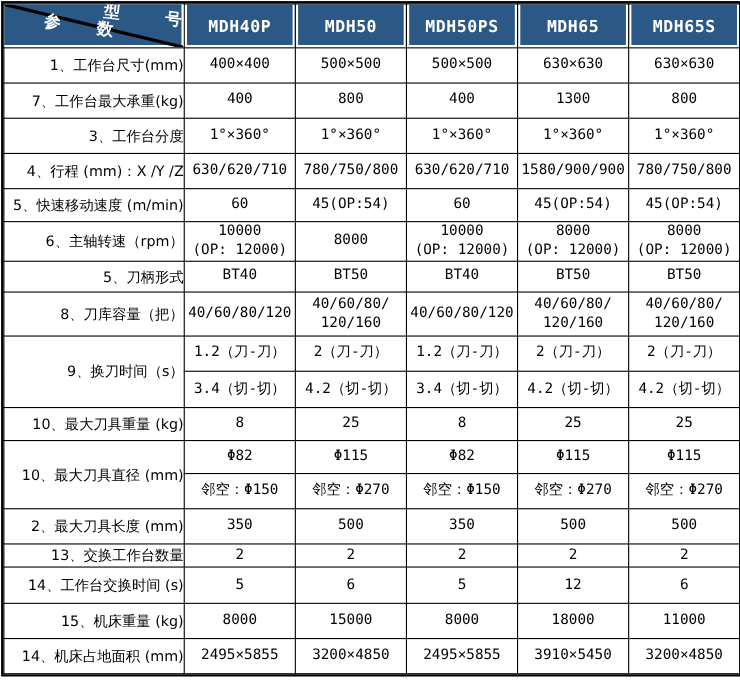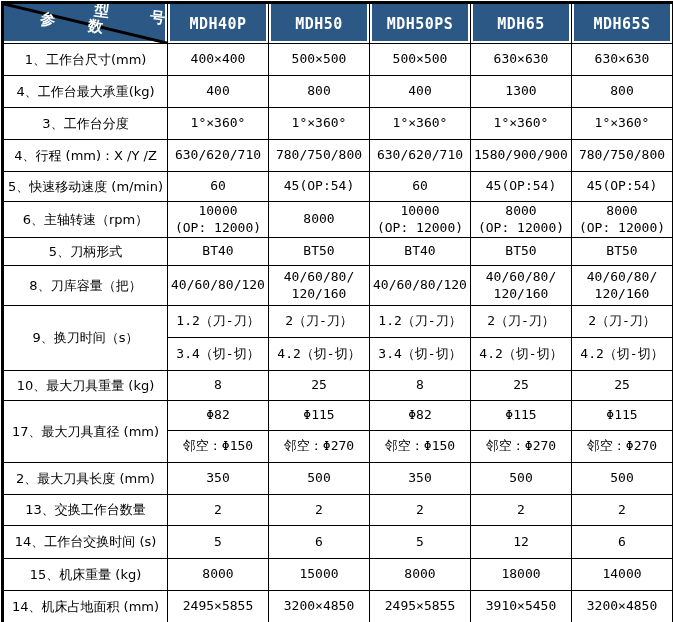--- a/index.html
+++ b/index.html
@@ -51,34 +51,34 @@
     white-space: nowrap;
   }
   .corner .lbl-model { left: 90px; top: 2px; letter-spacing: 18px; transform: rotate(7deg); }
   .corner .lbl-param { left: 36px; top: 11px; letter-spacing: 14px; transform: rotate(8deg); }
   
   tbody td, tbody th.rowlabel {
     font-size: 13px;
     background: #fff;
   }
   th.rowlabel {
-    text-align: center;
+    text-align: right;
     font-weight: normal;
     font-size: 13.5px;
     padding-left: 6px;
     white-space: nowrap;
   }
   td.val {
     text-align: center;
     white-space: pre-line;
     line-height: 1.3;
     font-family: "DejaVu Sans Mono", "DejaVu Sans", monospace;
   }
   tr.h32 { height:32px; } tr.h30 { height:30px; } tr.h28 { height:28px; }
-  tr.h36 { height:36px; } tr.h40 { height:40px;padding-left:12px; } tr.h31 { height:31px; }
+  tr.h36 { height:36px; } tr.h40 { height:40px;padding-left:12px; } tr.h31 { height:21px; }
   tr.h33 { height:33px;margin-left:28px; }
 </style>
 </head>
 <body>
 
 <div class="page">
   <div class="table-frame">
     <table class="spec">
       <colgroup>
         <col style="width:164px">
@@ -107,21 +107,21 @@
       <tbody>
         <tr class="h32">
           <th class="rowlabel">1、工作台尺寸(mm)</th>
           <td class="val">400×400</td>
           <td class="val">500×500</td>
           <td class="val">500×500</td>
           <td class="val">630×630</td>
           <td class="val">630×630</td>
         </tr>
         <tr class="h32">
-          <th class="rowlabel">4、工作台最大承重(kg)</th>
+          <th class="rowlabel">7、工作台最大承重(kg)</th>
           <td class="val">400</td>
           <td class="val">800</td>
           <td class="val">400</td>
           <td class="val">1300</td>
           <td class="val">800</td>
         </tr>
         <tr class="h32">
           <th class="rowlabel">3、工作台分度</th>
           <td class="val">1°×360°</td>
           <td class="val">1°×360°</td>
@@ -193,21 +193,21 @@
         </tr>
         <tr class="h30">
           <th class="rowlabel">10、最大刀具重量 (kg)</th>
           <td class="val">8</td>
           <td class="val">25</td>
           <td class="val">8</td>
           <td class="val">25</td>
           <td class="val">25</td>
         </tr>
         <tr class="h30">
-          <th class="rowlabel" rowspan="2">17、最大刀具直径 (mm)</th>
+          <th class="rowlabel" rowspan="2">10、最大刀具直径 (mm)</th>
           <td class="val">Φ82</td>
           <td class="val">Φ115</td>
           <td class="val">Φ82</td>
           <td class="val">Φ115</td>
           <td class="val">Φ115</td>
         </tr>
         <tr class="h32">
           <td class="val">邻空：Φ150</td>
           <td class="val">邻空：Φ270</td>
           <td class="val">邻空：Φ150</td>
@@ -237,21 +237,21 @@
           <td class="val">5</td>
           <td class="val">12</td>
           <td class="val">6</td>
         </tr>
         <tr class="h32">
           <th class="rowlabel">15、机床重量 (kg)</th>
           <td class="val">8000</td>
           <td class="val">15000</td>
           <td class="val">8000</td>
           <td class="val">18000</td>
-          <td class="val">14000</td>
+          <td class="val">11000</td>
         </tr>
         <tr class="h32">
           <th class="rowlabel">14、机床占地面积 (mm)</th>
           <td class="val">2495×5855</td>
           <td class="val">3200×4850</td>
           <td class="val">2495×5855</td>
           <td class="val">3910×5450</td>
           <td class="val">3200×4850</td>
         </tr>
       </tbody>

